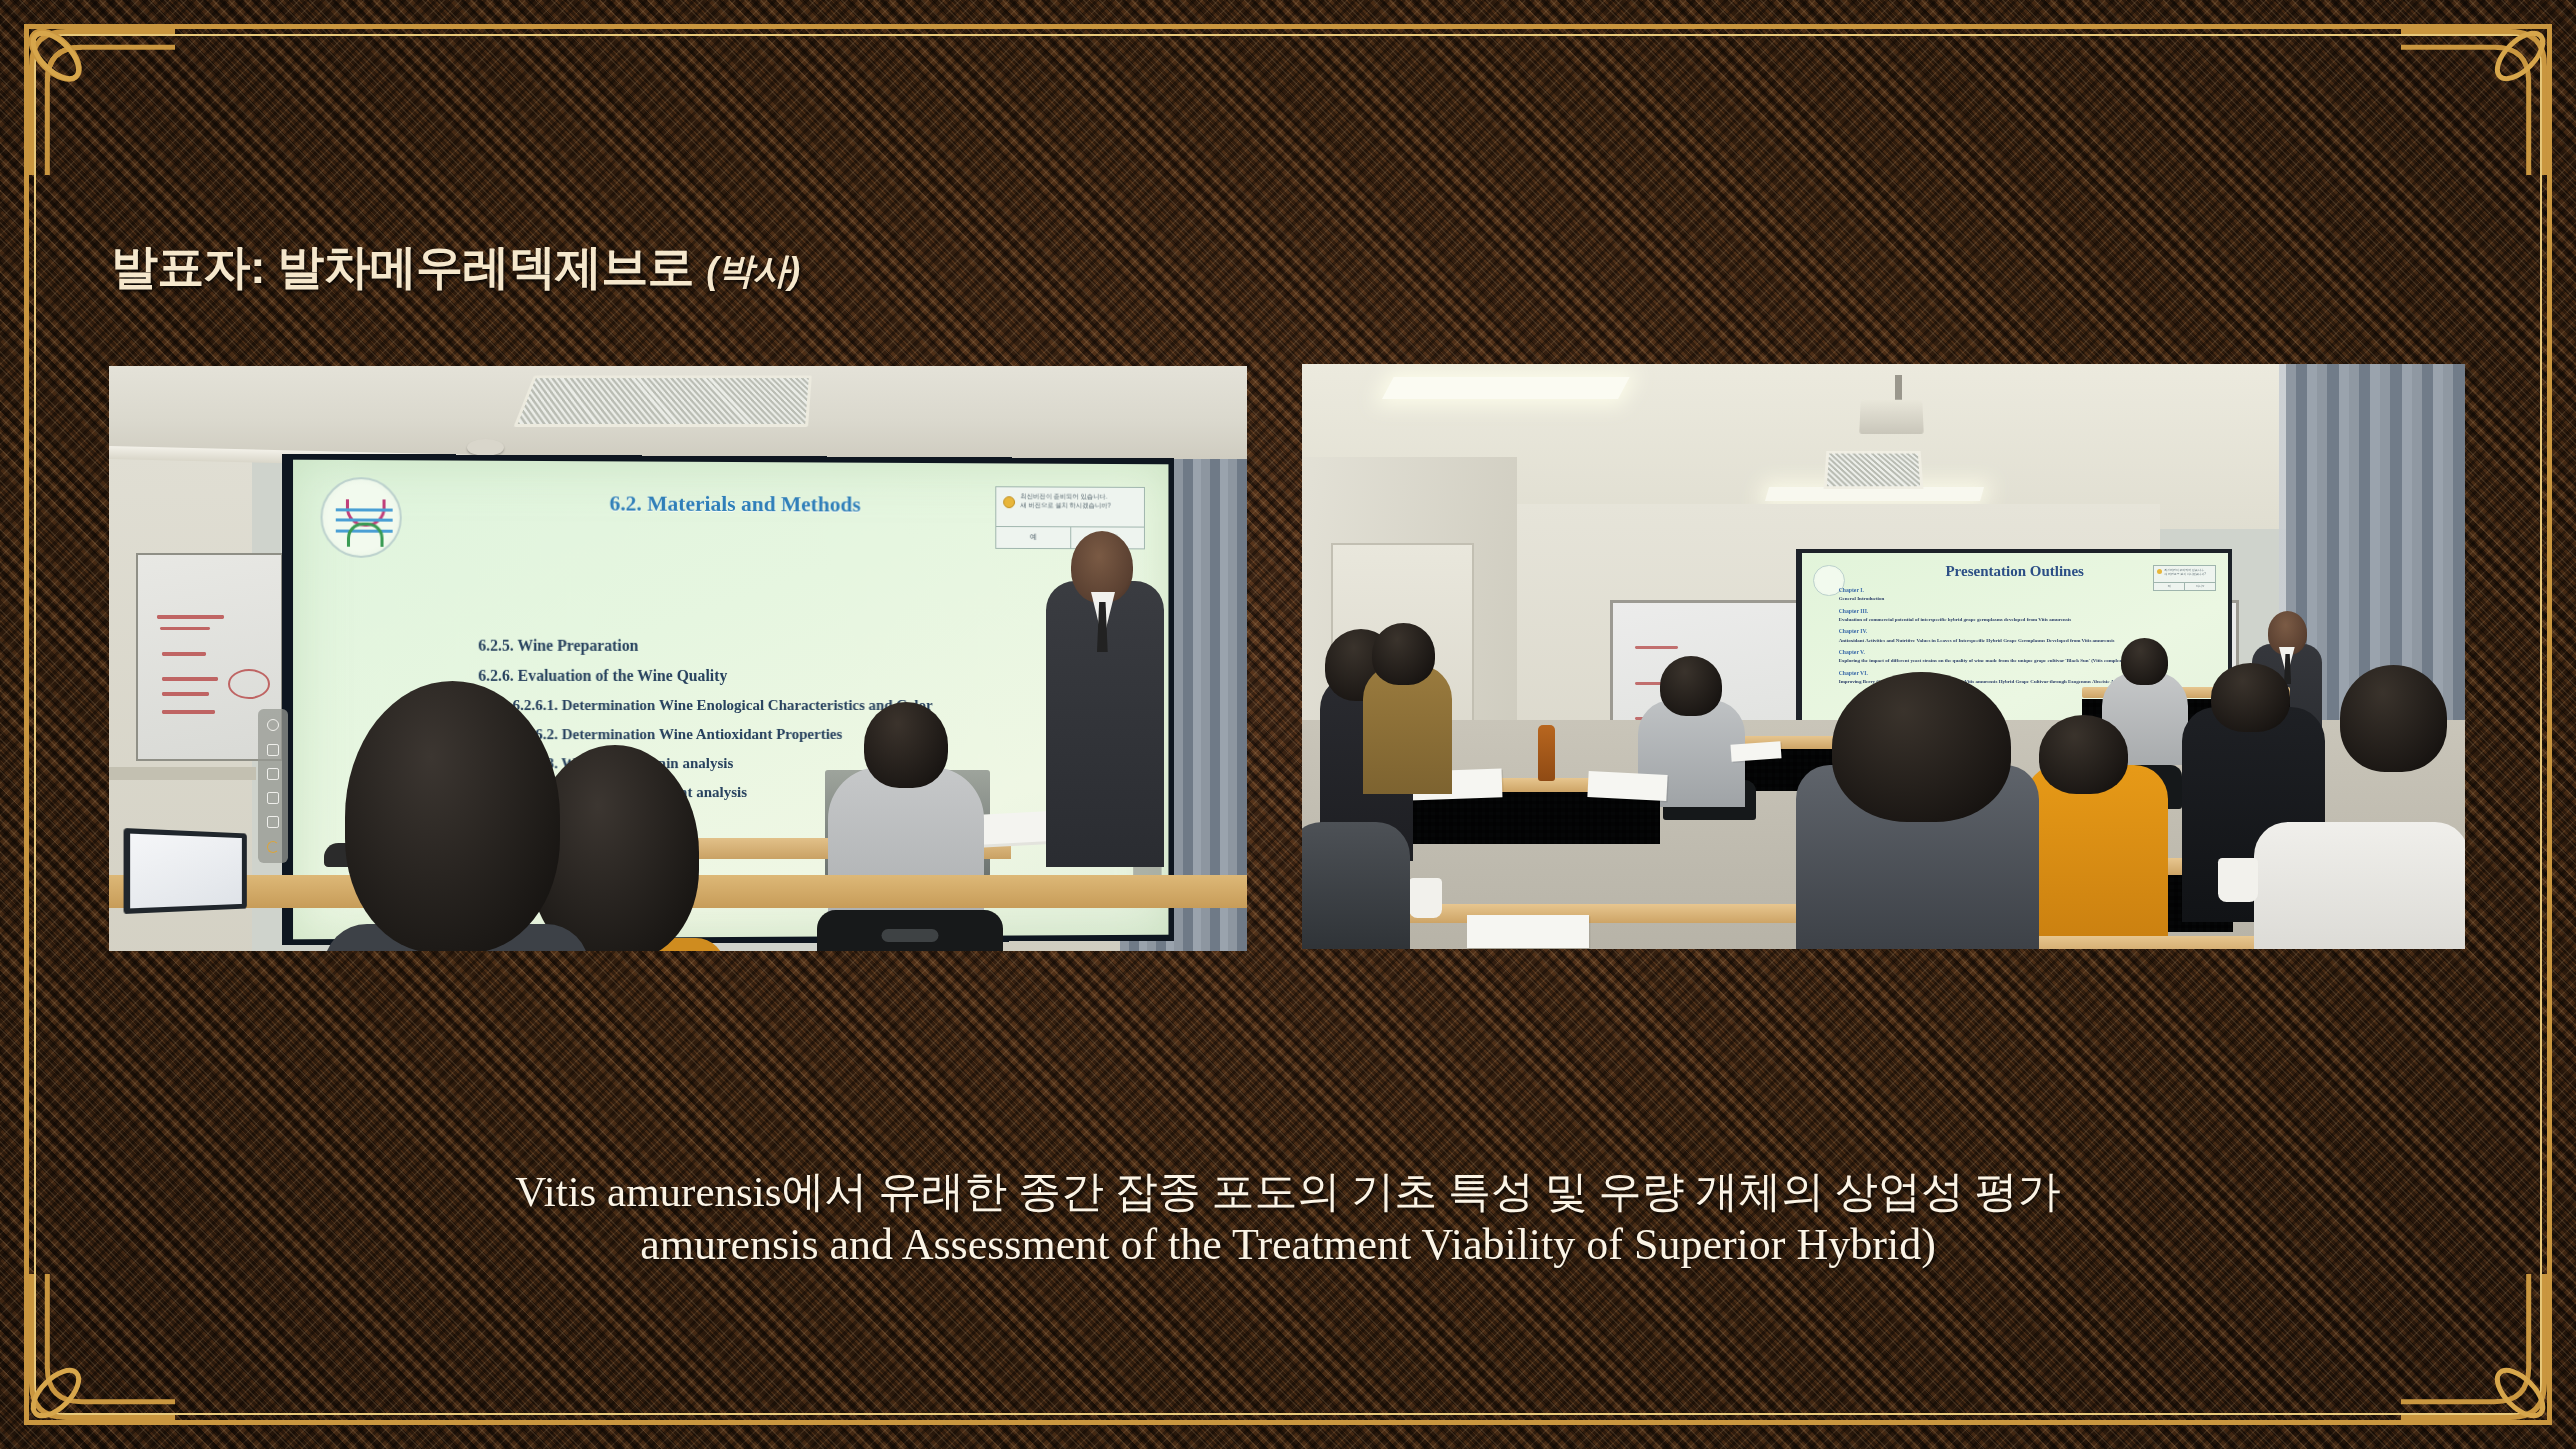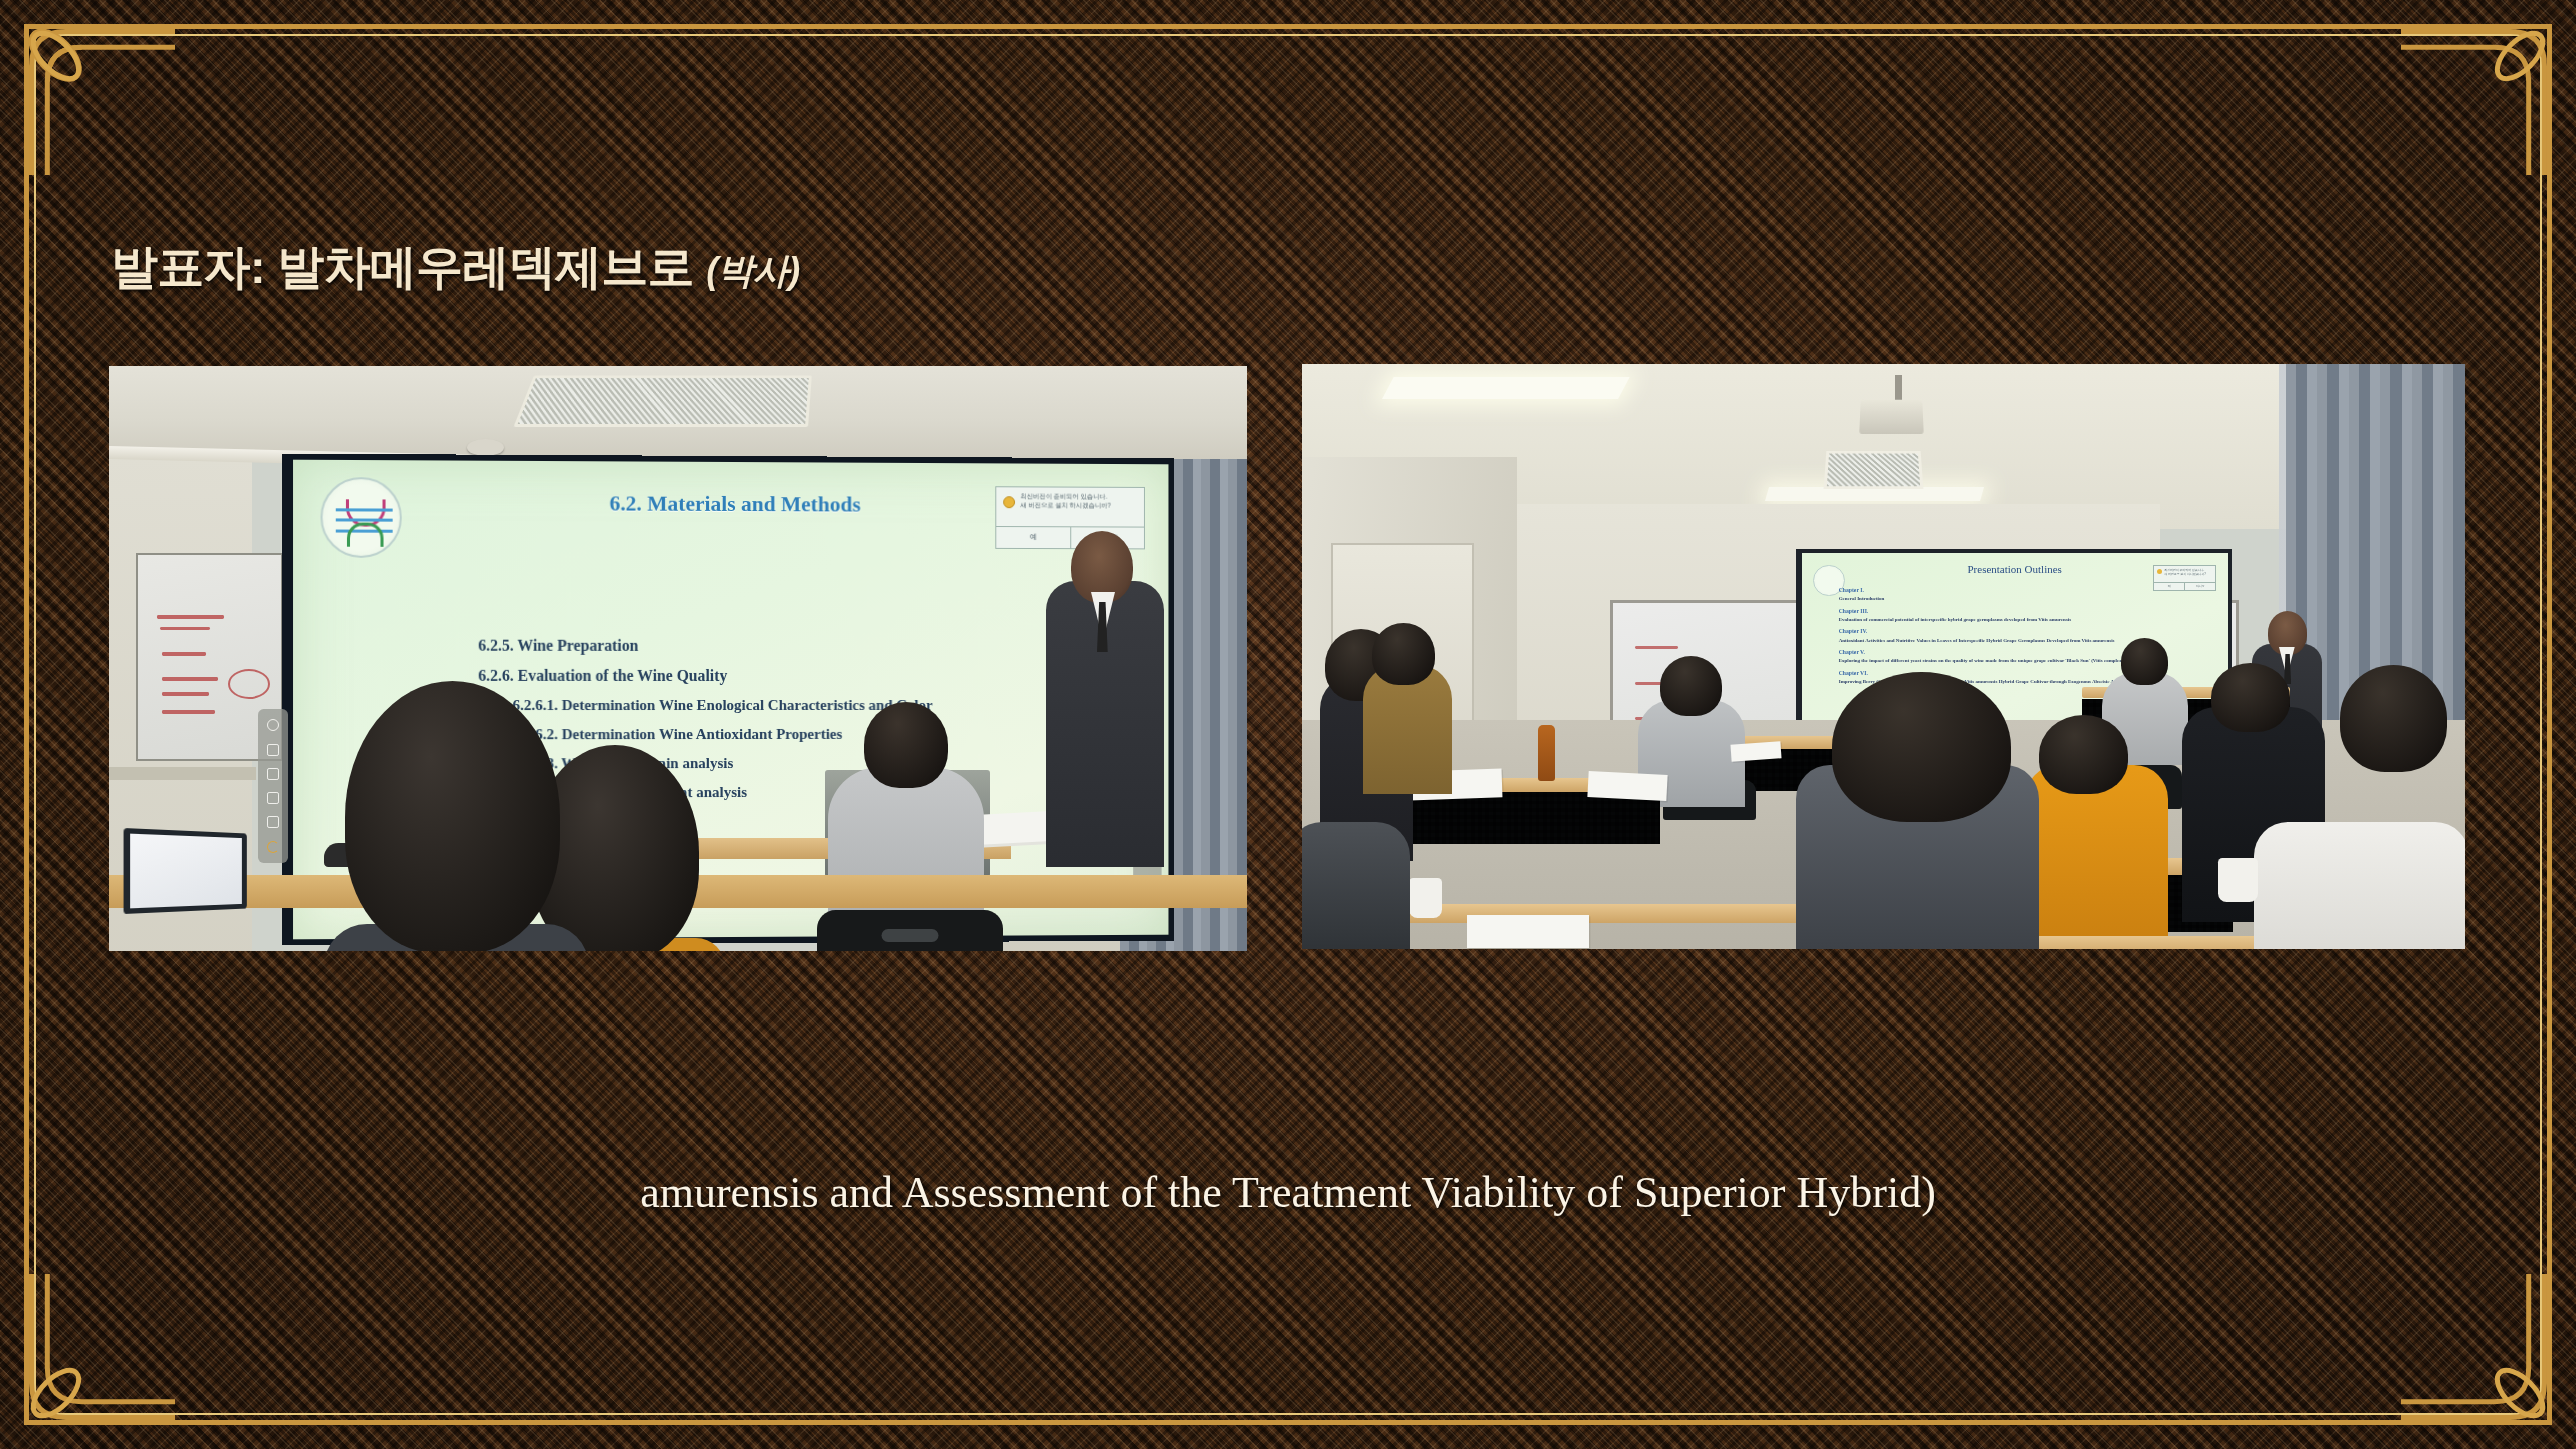--- a/index.html
+++ b/index.html
@@ -361,21 +361,21 @@
     position:absolute; left:494px; top:185px; width:436px; height:304px;
     background:#1d2229;
   }
   .r-screen{
     position:absolute; left:5.7px; top:4.3px; right:4.3px; bottom:5.7px;
     background:linear-gradient(155deg,#e2f4da 0%,#ebf7e2 50%,#e0efd8 100%);
     overflow:hidden;
   }
   .r-slide-title{
     position:absolute; left:0; right:0; top:9.3px; text-align:center;
-    color:#2c4f86; font-weight:400; font-size:11px;
+    color:#2c4f86; font-weight:700; font-size:15px;
   }
   .r-logo{
     position:absolute; left:11.4px; top:11.4px; width:31.5px; height:31.5px;
     border:0.7px solid #bcd1cd; border-radius:50%;
     background:radial-gradient(circle,#f2faee 60%,#e3f0e0 100%);
   }
   .r-dialog{
     position:absolute; right:11.4px; top:11.4px; width:63px; height:26px;
     background:#eef4ef; border:0.7px solid #9fb5ad;
   }
@@ -723,17 +723,18 @@
       <div class="r-head" style="left:530px;top:308px;width:179px;height:150px;"></div>
 
       <div class="r-torso" style="left:952px;top:458px;width:215px;height:129px;background:linear-gradient(180deg,#f0efeb,#dcdbd6);"></div>
       <div class="r-cup" style="left:916px;top:494px;width:40px;height:44px;"></div>
       <div class="r-head" style="left:1038px;top:301px;width:107px;height:107px;"></div>
     </div>
   </div>
 
 
   <div id="title-block">
+    <span class="ln kr">Vitis amurensis에서 유래한 종간 잡종 포도의 기초 특성 및 우량 개체의 상업성 평가</span>
     <span class="ln">amurensis and Assessment of the Treatment Viability of Superior Hybrid)</span>
   </div>
 
 </div>
 
 
 </body></html>

